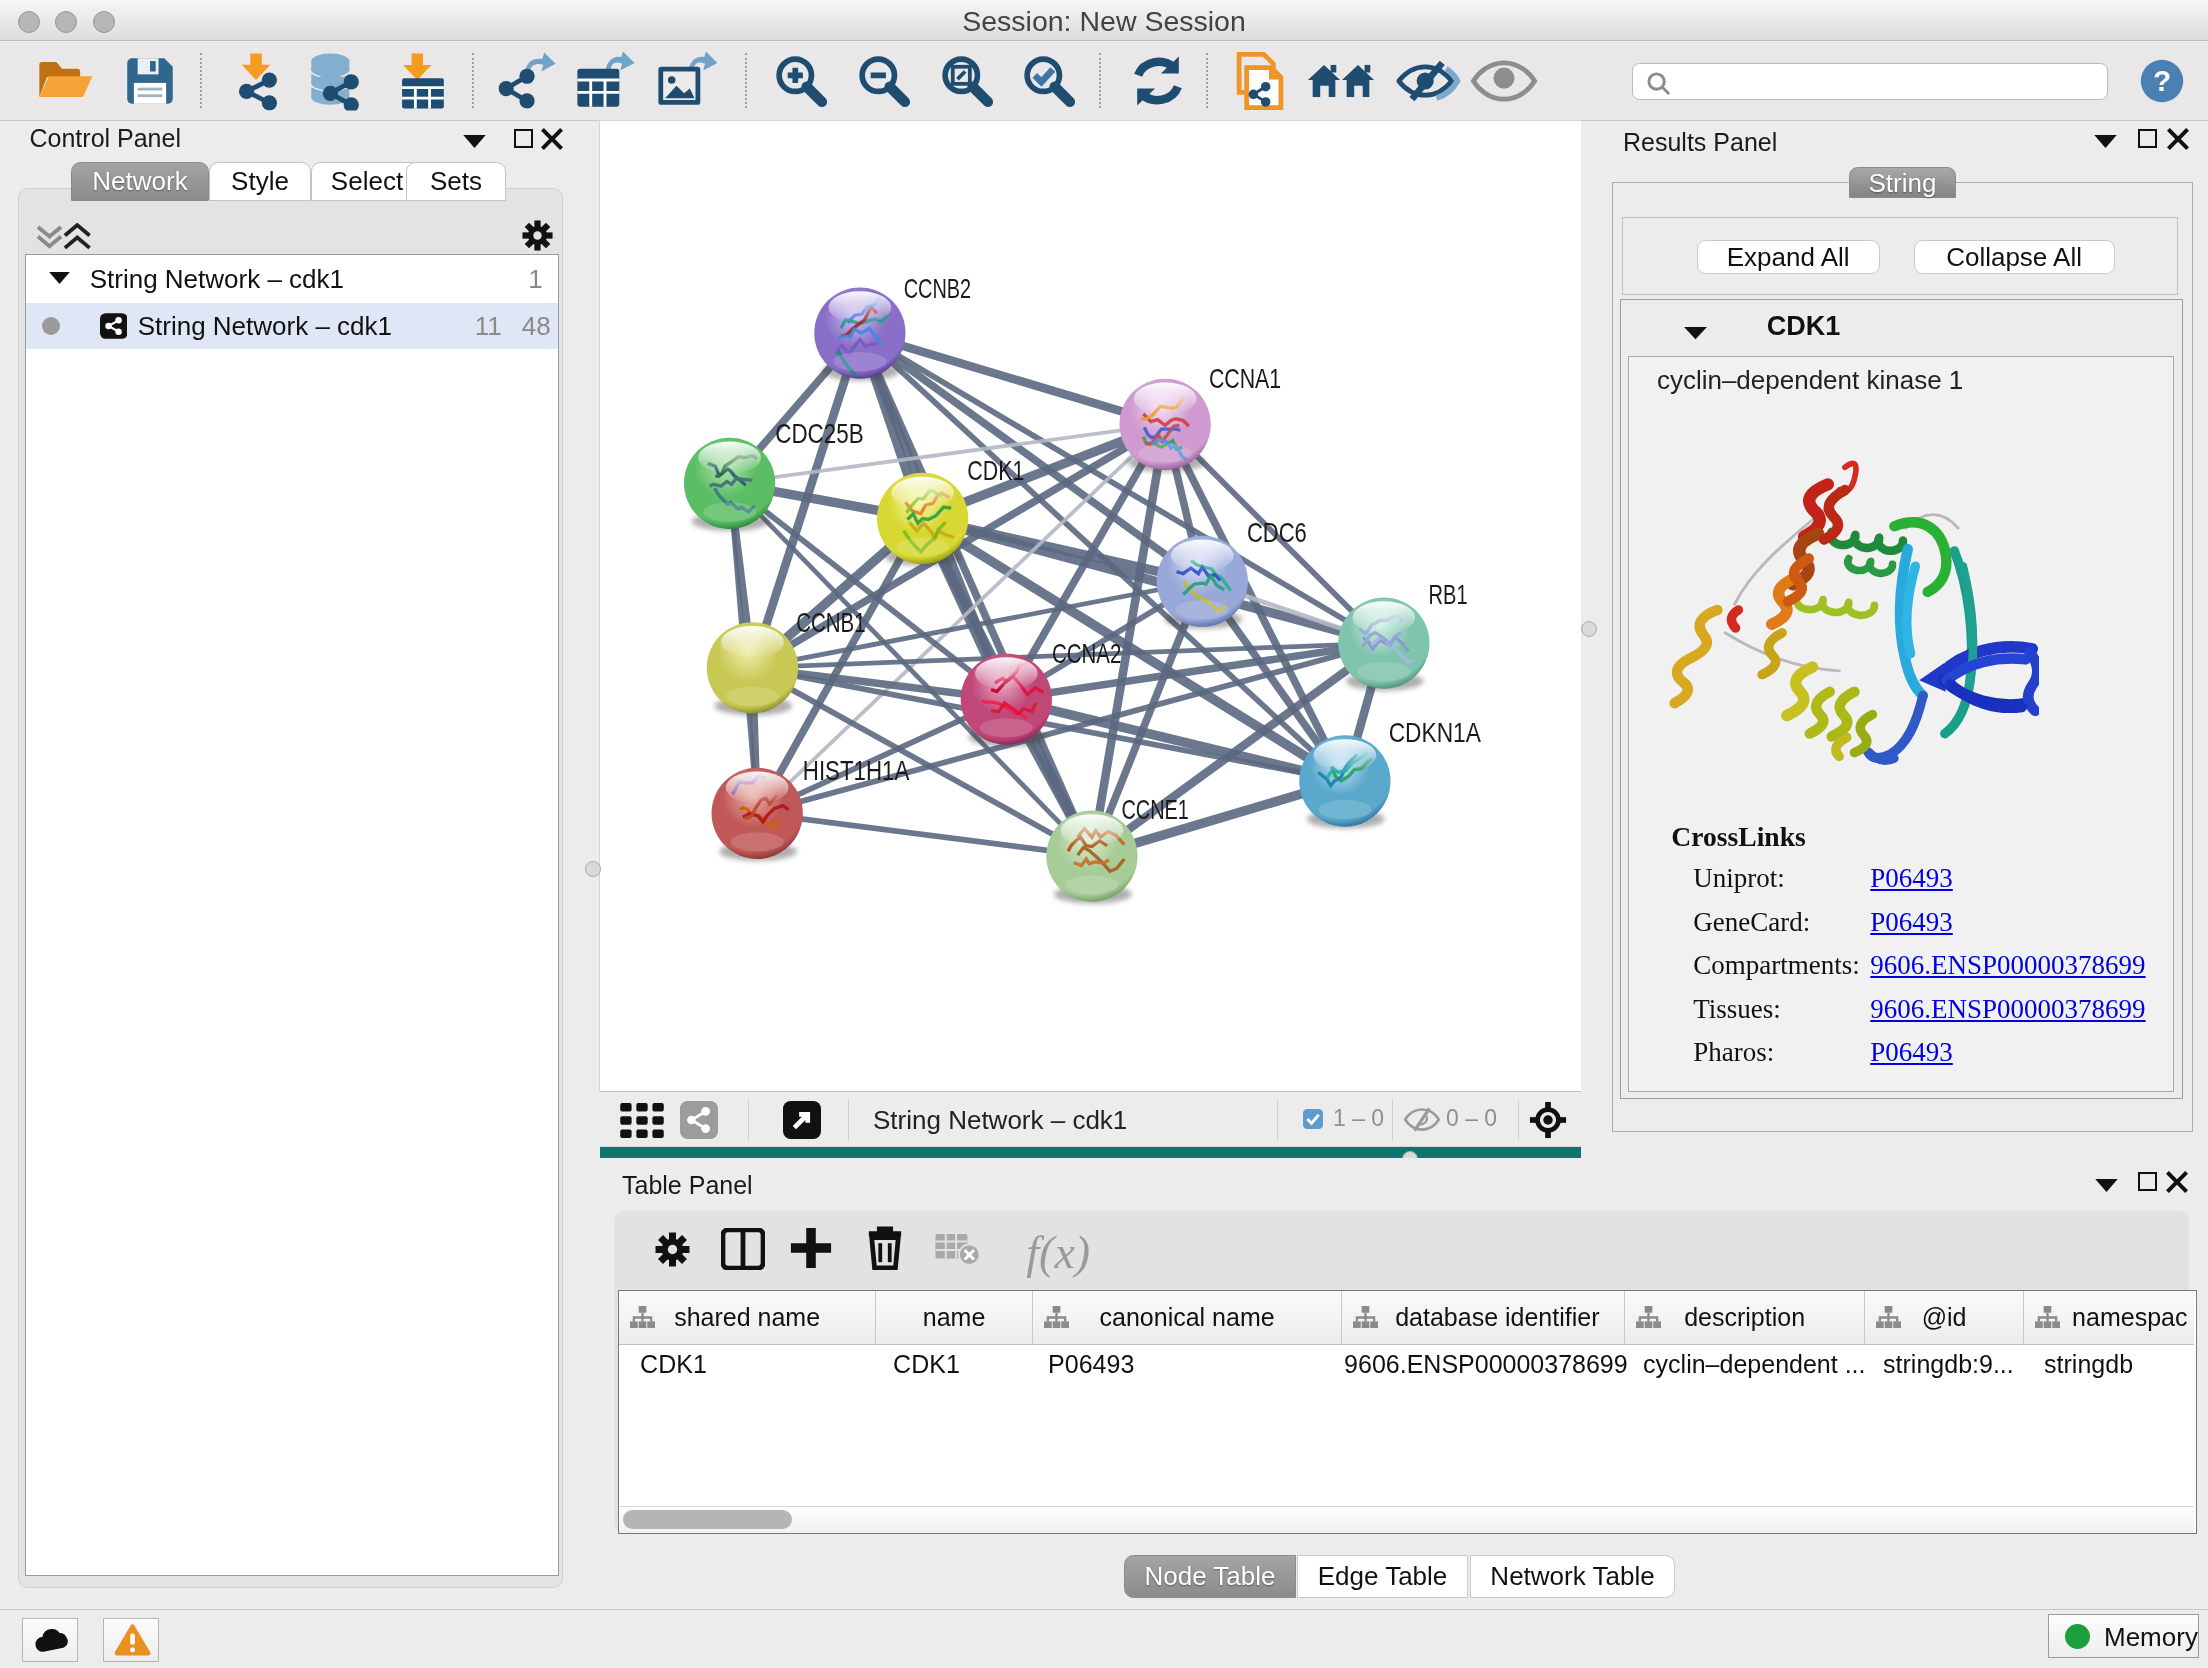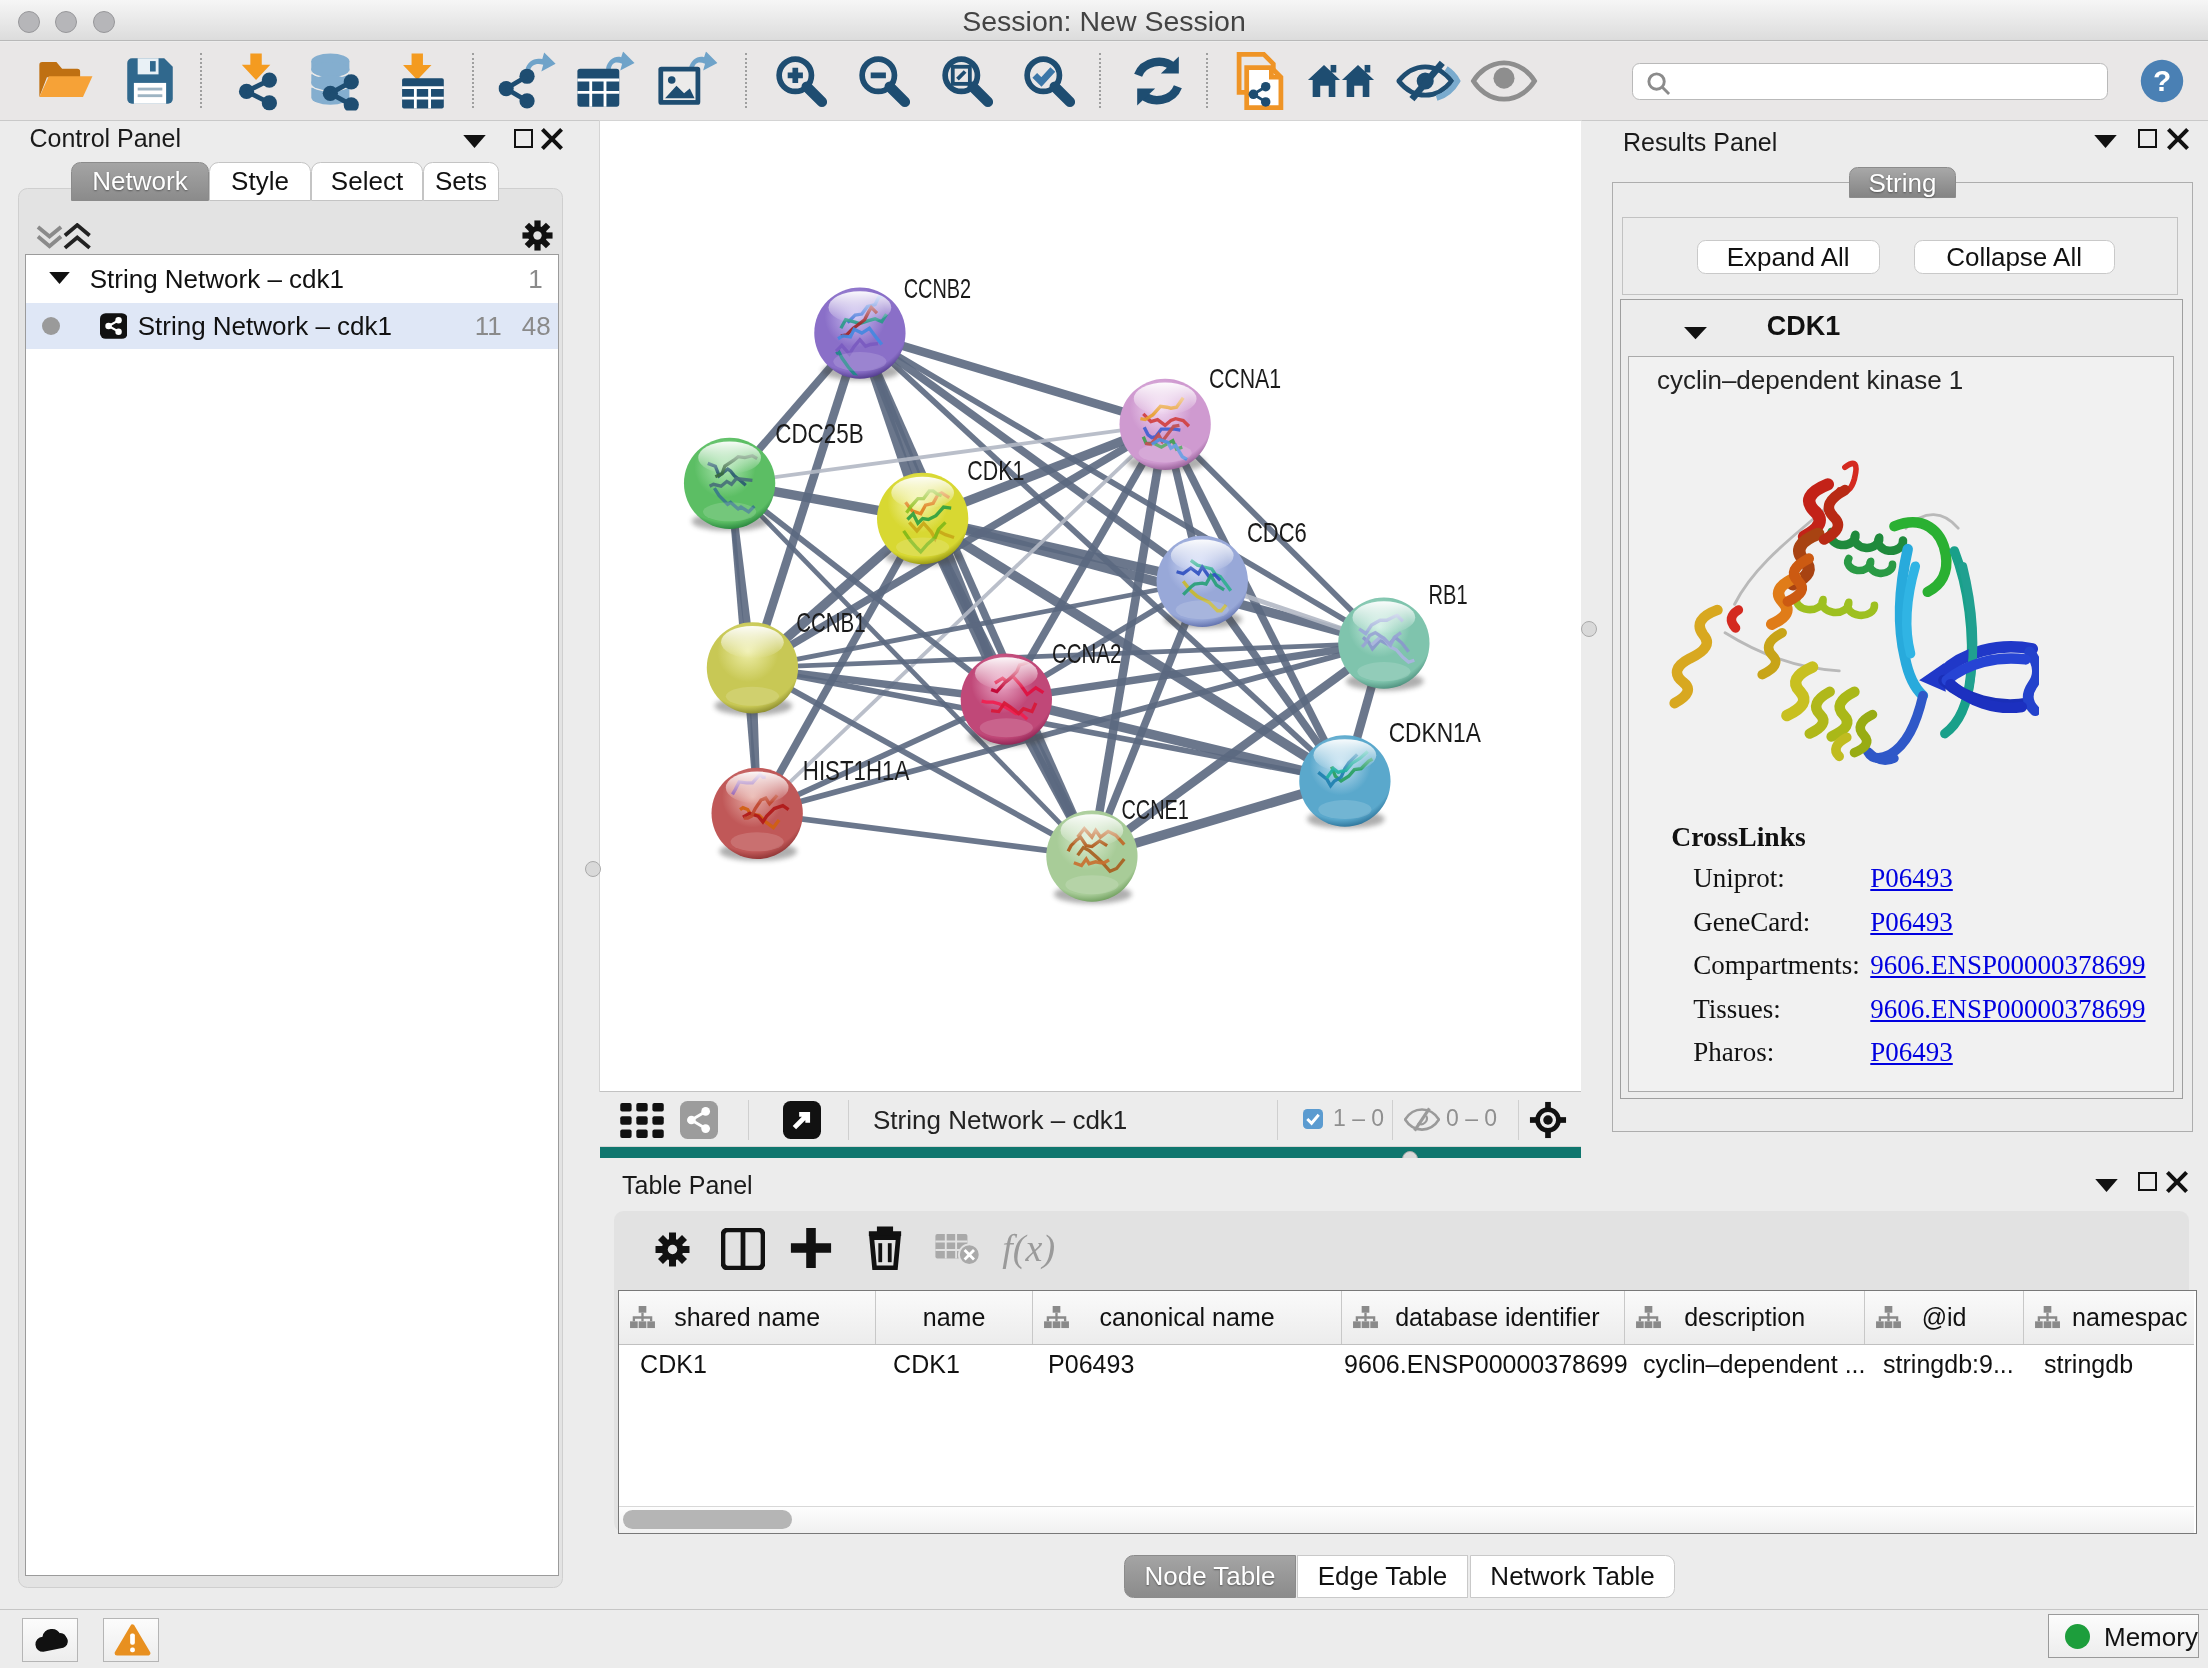--- a/index.html
+++ b/index.html
@@ -297,21 +297,21 @@
       <path d="M0 2 h24 l-12 14 Z" fill="#111"></path>
     </svg>
   <div class="pctl" style="left:514px;top:7.6px;width:19px;height:19px;border:2.9px solid #111"></div>
   <svg class="pctl" style="left:541px;top:6.7px" width="22" height="22" viewBox="0 0 23 23">
       <path d="M3 0 L11.5 8.5 20 0 23 3 14.5 11.5 23 20 20 23 11.5 14.5 3 23 0 20 8.5 11.5 0 3 Z" fill="#111"></path>
     </svg>
 
   <div class="ctab sel" style="left:71px;width:138px">Network</div>
   <div class="ctab" style="left:209px;width:102px">Style</div>
   <div class="ctab" style="left:311px;width:112px">Select</div>
-  <div class="ctab" style="left:423px;width:76px">Sets</div>
+  <div class="ctab" style="left:406px;width:100px">Sets</div>
 
   <div id="cpanelbox">
     <svg class="pctl" style="left:17px;top:36px" width="27" height="25" viewBox="0 0 28 26">
       <g fill="none" stroke="#8a8a8a" stroke-width="4">
           <path d="M2 2 l12 10 12-10"></path>
           <path d="M2 12 l12 10 12-10"></path>
         </g>
     </svg>
     <svg class="pctl" style="left:44px;top:34px" width="28.5" height="27" viewBox="0 0 30 28">
       <g fill="none" stroke="#222" stroke-width="4">
@@ -846,21 +846,21 @@
         </g>
       <g stroke="#e2e2e2" stroke-width="2">
           <line x1="0" y1="8" x2="34" y2="8"></line>
           <line x1="0" y1="17" x2="34" y2="17"></line>
           <line x1="11" y1="0" x2="11" y2="26"></line>
           <line x1="22" y1="0" x2="22" y2="26"></line>
         </g>
       <circle cx="36" cy="22" r="11" fill="#a9a9a9" stroke="#e2e2e2" stroke-width="2"></circle>
       <path d="M31 17 l10 10 M41 17 l-10 10" stroke="#fff" stroke-width="3"></path>
     </svg>
-    <div style="position:absolute;left:388px;top:15px;font-family:'Liberation Serif',serif;font-style:italic;font-size:38px;color:#9a9a9a">f(x)</div>
+    <div style="position:absolute;left:412px;top:15px;font-family:'Liberation Serif',serif;font-style:italic;font-size:46px;color:#9a9a9a">f(x)</div>
 
     <div id="ttable">
       <div id="thead">
         <div class="th" style="left:0;width:257px"><svg class="thi" viewBox="0 0 26 24">
               <g fill="#8a8a8a">
                 <rect x="9" y="0" width="8" height="7"></rect>
                 <rect x="0" y="16" width="8" height="7"></rect>
                 <rect x="9" y="16" width="8" height="7"></rect>
                 <rect x="18" y="16" width="8" height="7"></rect>
               </g>

